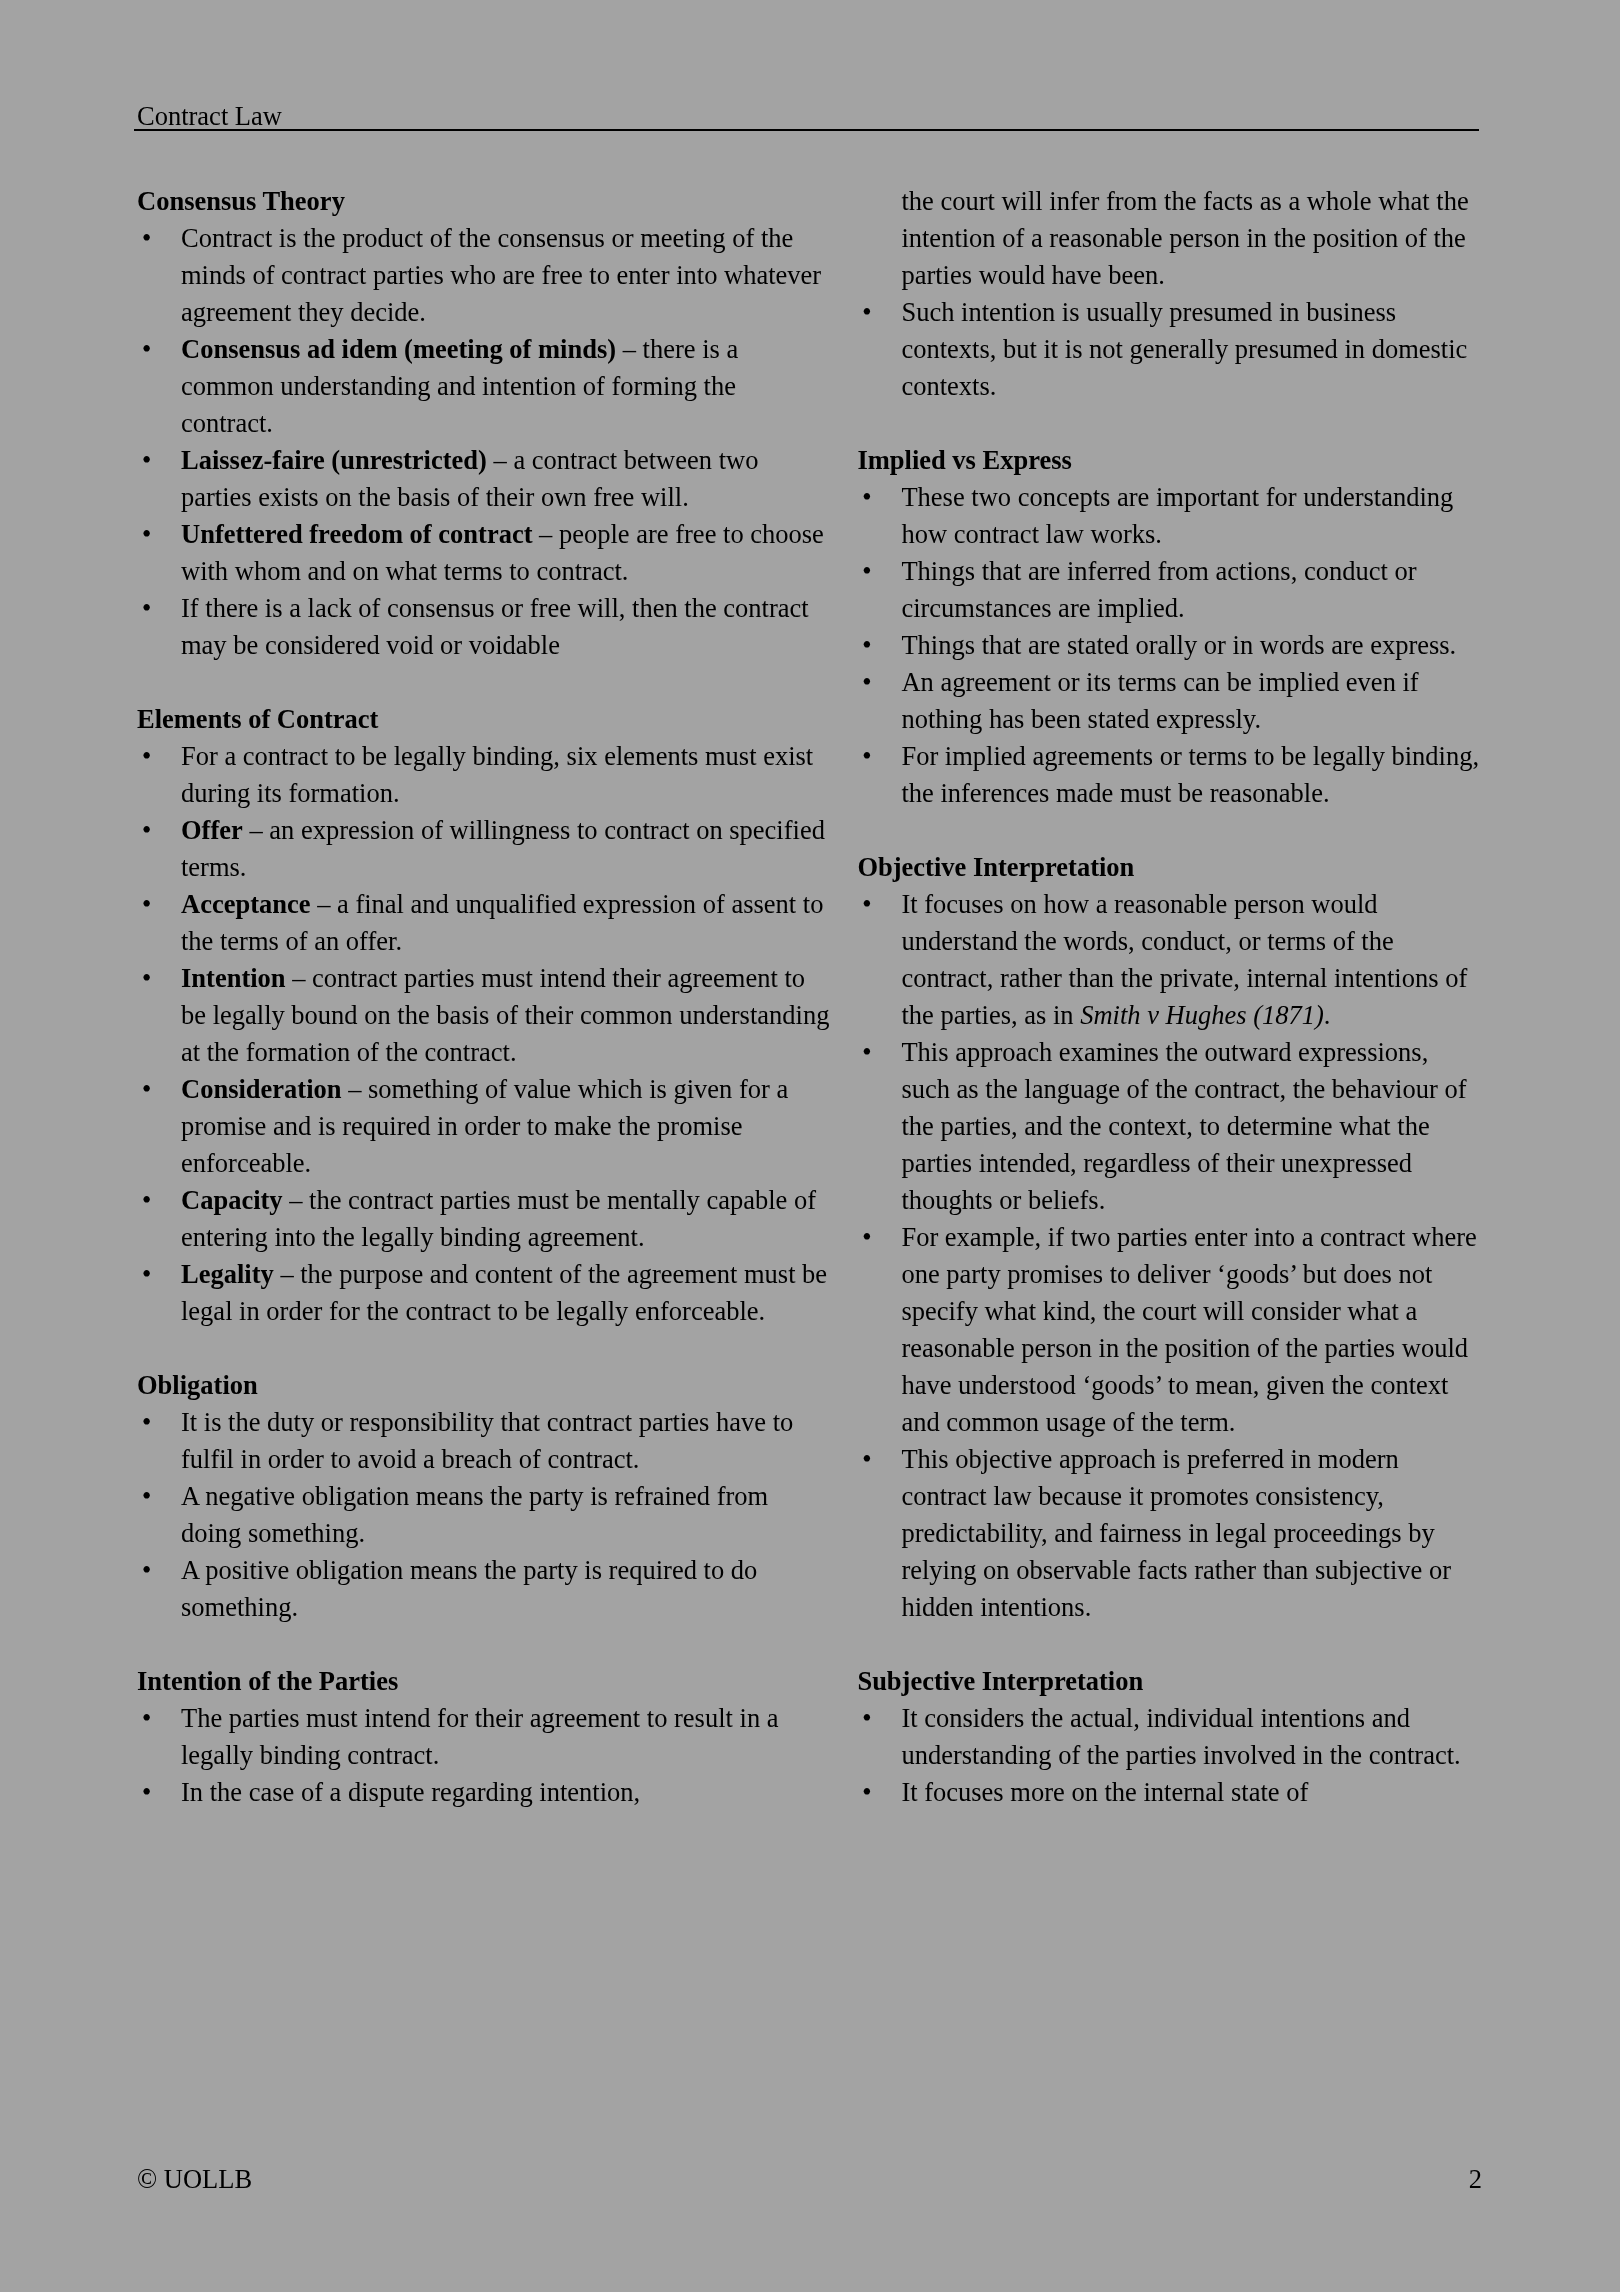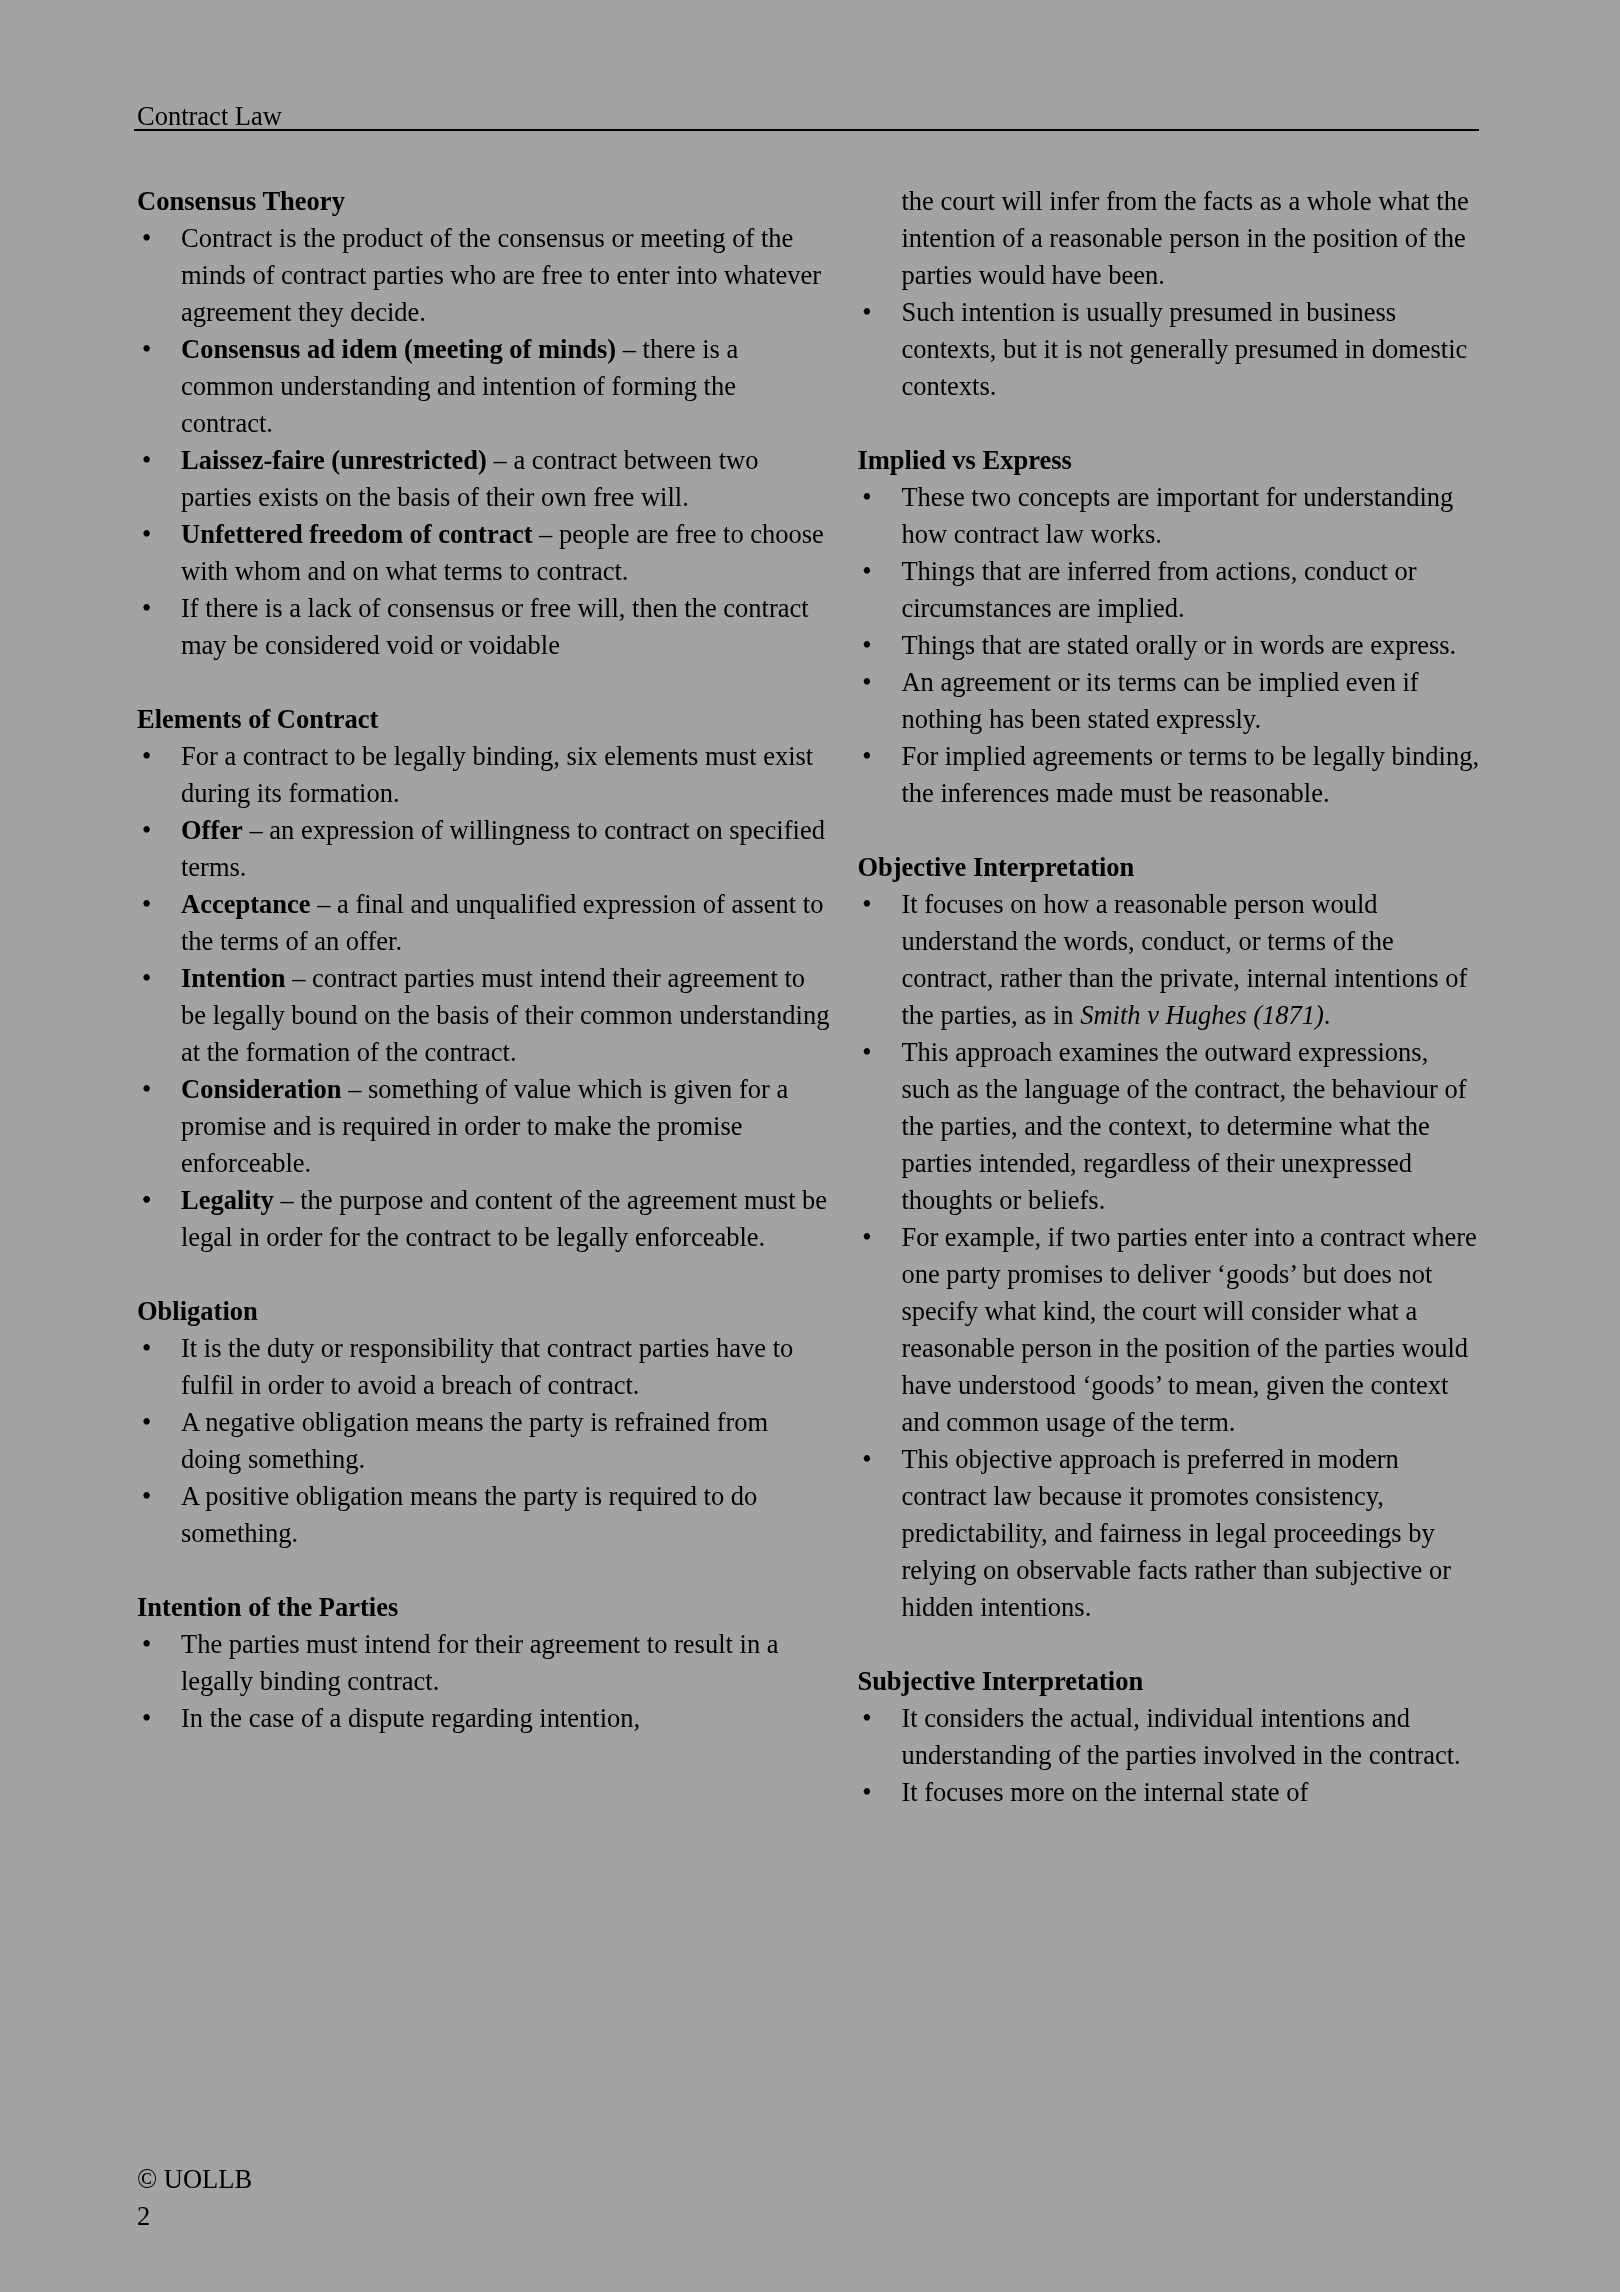--- a/index.html
+++ b/index.html
@@ -59,21 +59,20 @@
   .spacer {
     height: 37px;
   }
   .footer {
     position: absolute;
     left: 137px;
     top: 2161px;
     width: 1345px;
     display: flex;
     justify-content: space-between;
-    flex-direction: column;
   }
 </style>
 </head>
 <body>
 
 <div class="page">
   <div class="header-title">Contract Law</div>
   <div class="header-rule"></div>
   <div class="columns">
     <div class="col-left">
@@ -83,21 +82,21 @@
         <div class="bullet-item"><span class="bullet-marker">•</span><span><span style="font-weight: bold;">Laissez-faire (unrestricted)</span><span> – a contract between two parties exists on the basis of their own free will.</span></span></div>
         <div class="bullet-item"><span class="bullet-marker">•</span><span><span style="font-weight: bold;">Unfettered freedom of contract</span><span> – people are free to choose with whom and on what terms to contract.</span></span></div>
         <div class="bullet-item"><span class="bullet-marker">•</span><span><span>If there is a lack of consensus or free will, then the contract may be considered void or voidable</span></span></div>
         <div class="spacer"></div>
         <div class="heading"><span>Elements of Contract</span></div>
         <div class="bullet-item"><span class="bullet-marker">•</span><span><span>For a contract to be legally binding, six elements must exist during its formation.</span></span></div>
         <div class="bullet-item"><span class="bullet-marker">•</span><span><span style="font-weight: bold;">Offer</span><span> – an expression of willingness to contract on specified terms.</span></span></div>
         <div class="bullet-item"><span class="bullet-marker">•</span><span><span style="font-weight: bold;">Acceptance</span><span> – a final and unqualified expression of assent to the terms of an offer.</span></span></div>
         <div class="bullet-item"><span class="bullet-marker">•</span><span><span style="font-weight: bold;">Intention</span><span> – contract parties must intend their agreement to be legally bound on the basis of their common understanding at the formation of the contract.</span></span></div>
         <div class="bullet-item"><span class="bullet-marker">•</span><span><span style="font-weight: bold; text-align: right;">Consideration</span><span> – something of value which is given for a promise and is required in order to make the promise enforceable.</span></span></div>
-        <div class="bullet-item"><span class="bullet-marker">•</span></div>
+        <div class="bullet-item"><span class="bullet-marker">•</span><span><span style="font-weight: bold;">Capacity</span><span> – the contract parties must be mentally capable of entering into the legally binding agreement.</span></span></div>
         <div class="bullet-item"><span class="bullet-marker">•</span><span><span style="font-weight: bold;">Legality</span><span> – the purpose and content of the agreement must be legal in order for the contract to be legally enforceable.</span></span></div>
         <div class="spacer"></div>
         <div class="heading"><span>Obligation</span></div>
         <div class="bullet-item"><span class="bullet-marker">•</span><span><span>It is the duty or responsibility that contract parties have to fulfil in order to avoid a breach of contract.</span></span></div>
         <div class="bullet-item"><span class="bullet-marker">•</span><span><span>A negative obligation means the party is refrained from doing something.</span></span></div>
         <div class="bullet-item"><span class="bullet-marker">•</span><span><span>A positive obligation means the party is required to do something.</span></span></div>
         <div class="spacer"></div>
         <div class="heading"><span>Intention of the Parties</span></div>
         <div class="bullet-item"><span class="bullet-marker">•</span><span><span>The parties must intend for their agreement to result in a legally binding contract.</span></span></div>
         <div class="bullet-item"><span class="bullet-marker">•</span><span><span>In the case of a dispute regarding intention,</span></span></div>

